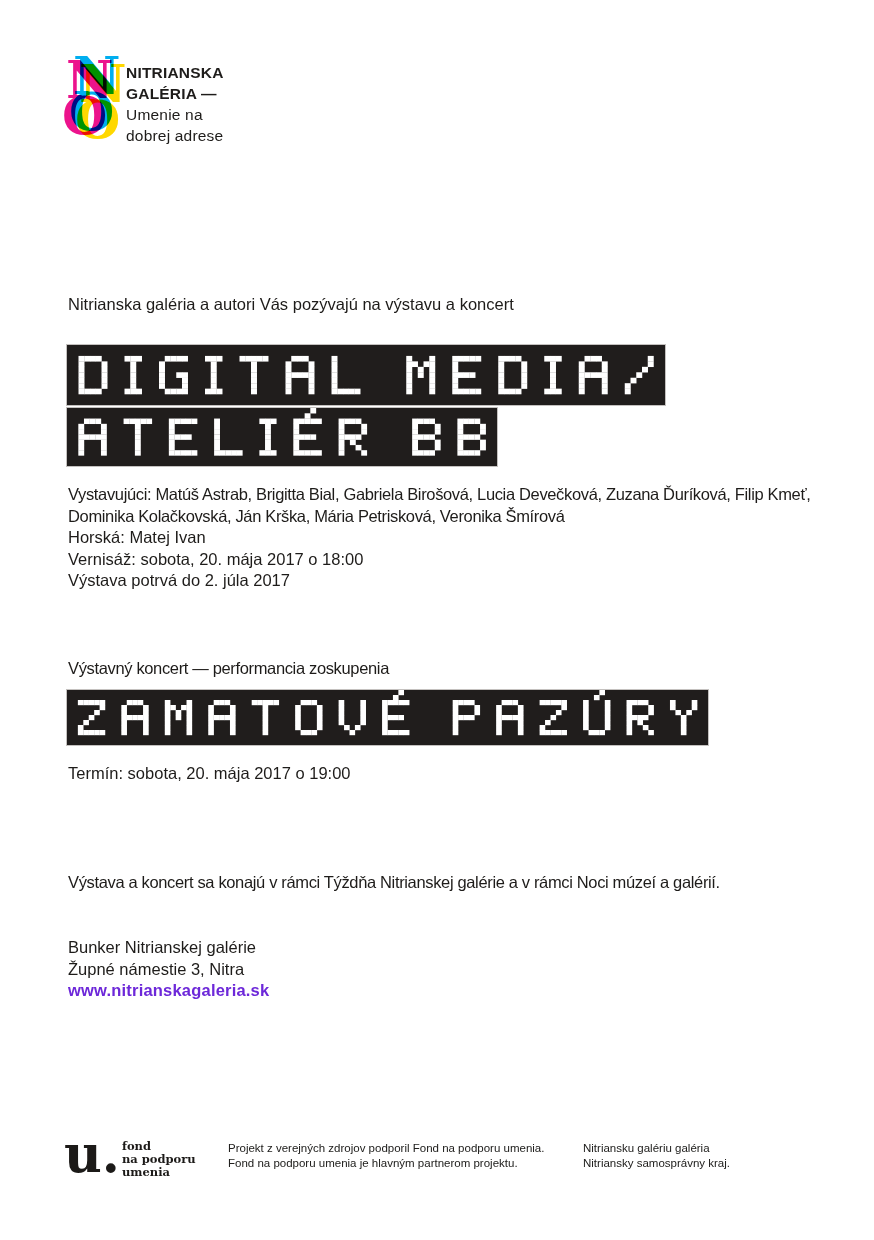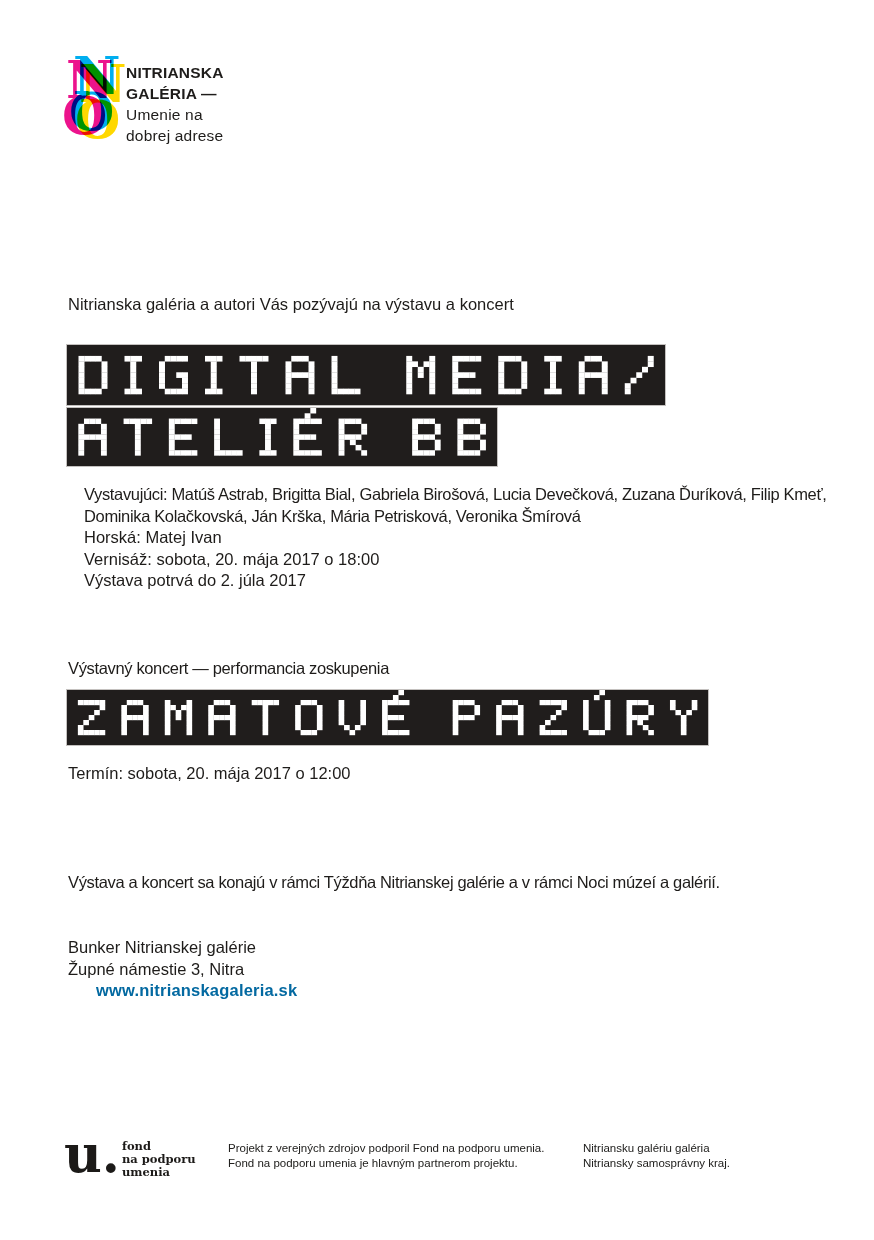--- a/index.html
+++ b/index.html
@@ -26,21 +26,21 @@
   .brand-text{left:126px;top:62px;font-size:15.5px;line-height:21px;letter-spacing:.2px;}
   .brand-text .bold{font-weight:700;}
   
   .line16{font-size:16.5px;line-height:21.5px;}
   .cond{letter-spacing:-0.35px;}
   b,.lbl{font-weight:400;}
   .details{width:760px;}
   
   .pixel-block{display:block;box-shadow:0 0 0 1px #c4c1bf;}
   
-  .website{font-weight:700;letter-spacing:.2px;color:#0369a1;text-decoration:none;margin-left:28px;}
+  .website{font-weight:700;letter-spacing:.2px;color:#6d28d9;text-decoration:none;}
   .footer-small{font-size:11.5px;line-height:15px;color:#21201e;}
   .fond-mark{left:64px;top:1128px;font-family:"DejaVu Serif","Liberation Serif",serif;
              font-weight:700;font-size:52px;line-height:1;color:#1c1a18;}
   .fond-lines{left:122px;top:1140px;font-family:"DejaVu Serif","Liberation Serif",serif;
               font-weight:700;font-size:11.5px;line-height:13px;color:#1c1a18;}
 </style>
 </head>
 <body>
 
 <div class="abs logo-mark">
@@ -403,21 +403,21 @@
     <rect x="69" y="6" width="1.04" height="1.04" fill="#ffffff"></rect>
     <rect x="73" y="6" width="1.04" height="1.04" fill="#ffffff"></rect>
     <rect x="69" y="7" width="1.04" height="1.04" fill="#ffffff"></rect>
     <rect x="73" y="7" width="1.04" height="1.04" fill="#ffffff"></rect>
     <rect x="69" y="8" width="1.04" height="1.04" fill="#ffffff"></rect>
     <rect x="70" y="8" width="1.04" height="1.04" fill="#ffffff"></rect>
     <rect x="71" y="8" width="1.04" height="1.04" fill="#ffffff"></rect>
     <rect x="72" y="8" width="1.04" height="1.04" fill="#ffffff"></rect>
   </svg>
 
-<div class="abs line16 details" style="left:68px;top:484px;margin-left:16px;">
+<div class="abs line16 details" style="left:68px;top:484px;">
   <p class="cond">
     <span class="lbl">Vystavujúci:</span><span> Matúš Astrab, Brigitta Bial, Gabriela Birošová, Lucia Devečková, Zuzana Ďuríková, Filip Kmeť, Dominika Kolačkovská, Ján Krška, Mária Petrisková, Veronika Šmírová</span>
   </p>
   <p>
     <span class="lbl">Horská:</span><span> Matej Ivan</span>
   </p>
   <p>
     <span class="lbl">Vernisáž:</span><span> sobota, 20. mája 2017 o 18:00</span>
   </p>
   <p>
@@ -648,21 +648,21 @@
     <rect x="112" y="4" width="1.04" height="1.04" fill="#ffffff"></rect>
     <rect x="114" y="4" width="1.04" height="1.04" fill="#ffffff"></rect>
     <rect x="113" y="5" width="1.04" height="1.04" fill="#ffffff"></rect>
     <rect x="113" y="6" width="1.04" height="1.04" fill="#ffffff"></rect>
     <rect x="113" y="7" width="1.04" height="1.04" fill="#ffffff"></rect>
     <rect x="113" y="8" width="1.04" height="1.04" fill="#ffffff"></rect>
   </svg>
 
 <div class="abs line16" style="left:68px;top:763px;">
   <p>
-    <span class="lbl">Termín:</span><span> sobota, 20. mája 2017 o 12:00</span>
+    <span class="lbl">Termín:</span><span> sobota, 20. mája 2017 o 19:00</span>
   </p>
 </div>
 
 <p class="abs line16 cond" style="left:68px;top:872px;width:780px;">Výstava a koncert sa konajú v rámci Týždňa Nitrianskej galérie a v rámci Noci múzeí a galérií.</p>
 
 <div class="abs line16" style="left:68px;top:937px;">
   <p>Bunker Nitrianskej galérie</p>
   <p>Župné námestie 3, Nitra</p>
   <p><a href="#" class="website">www.nitrianskagaleria.sk</a></p>
 </div>

